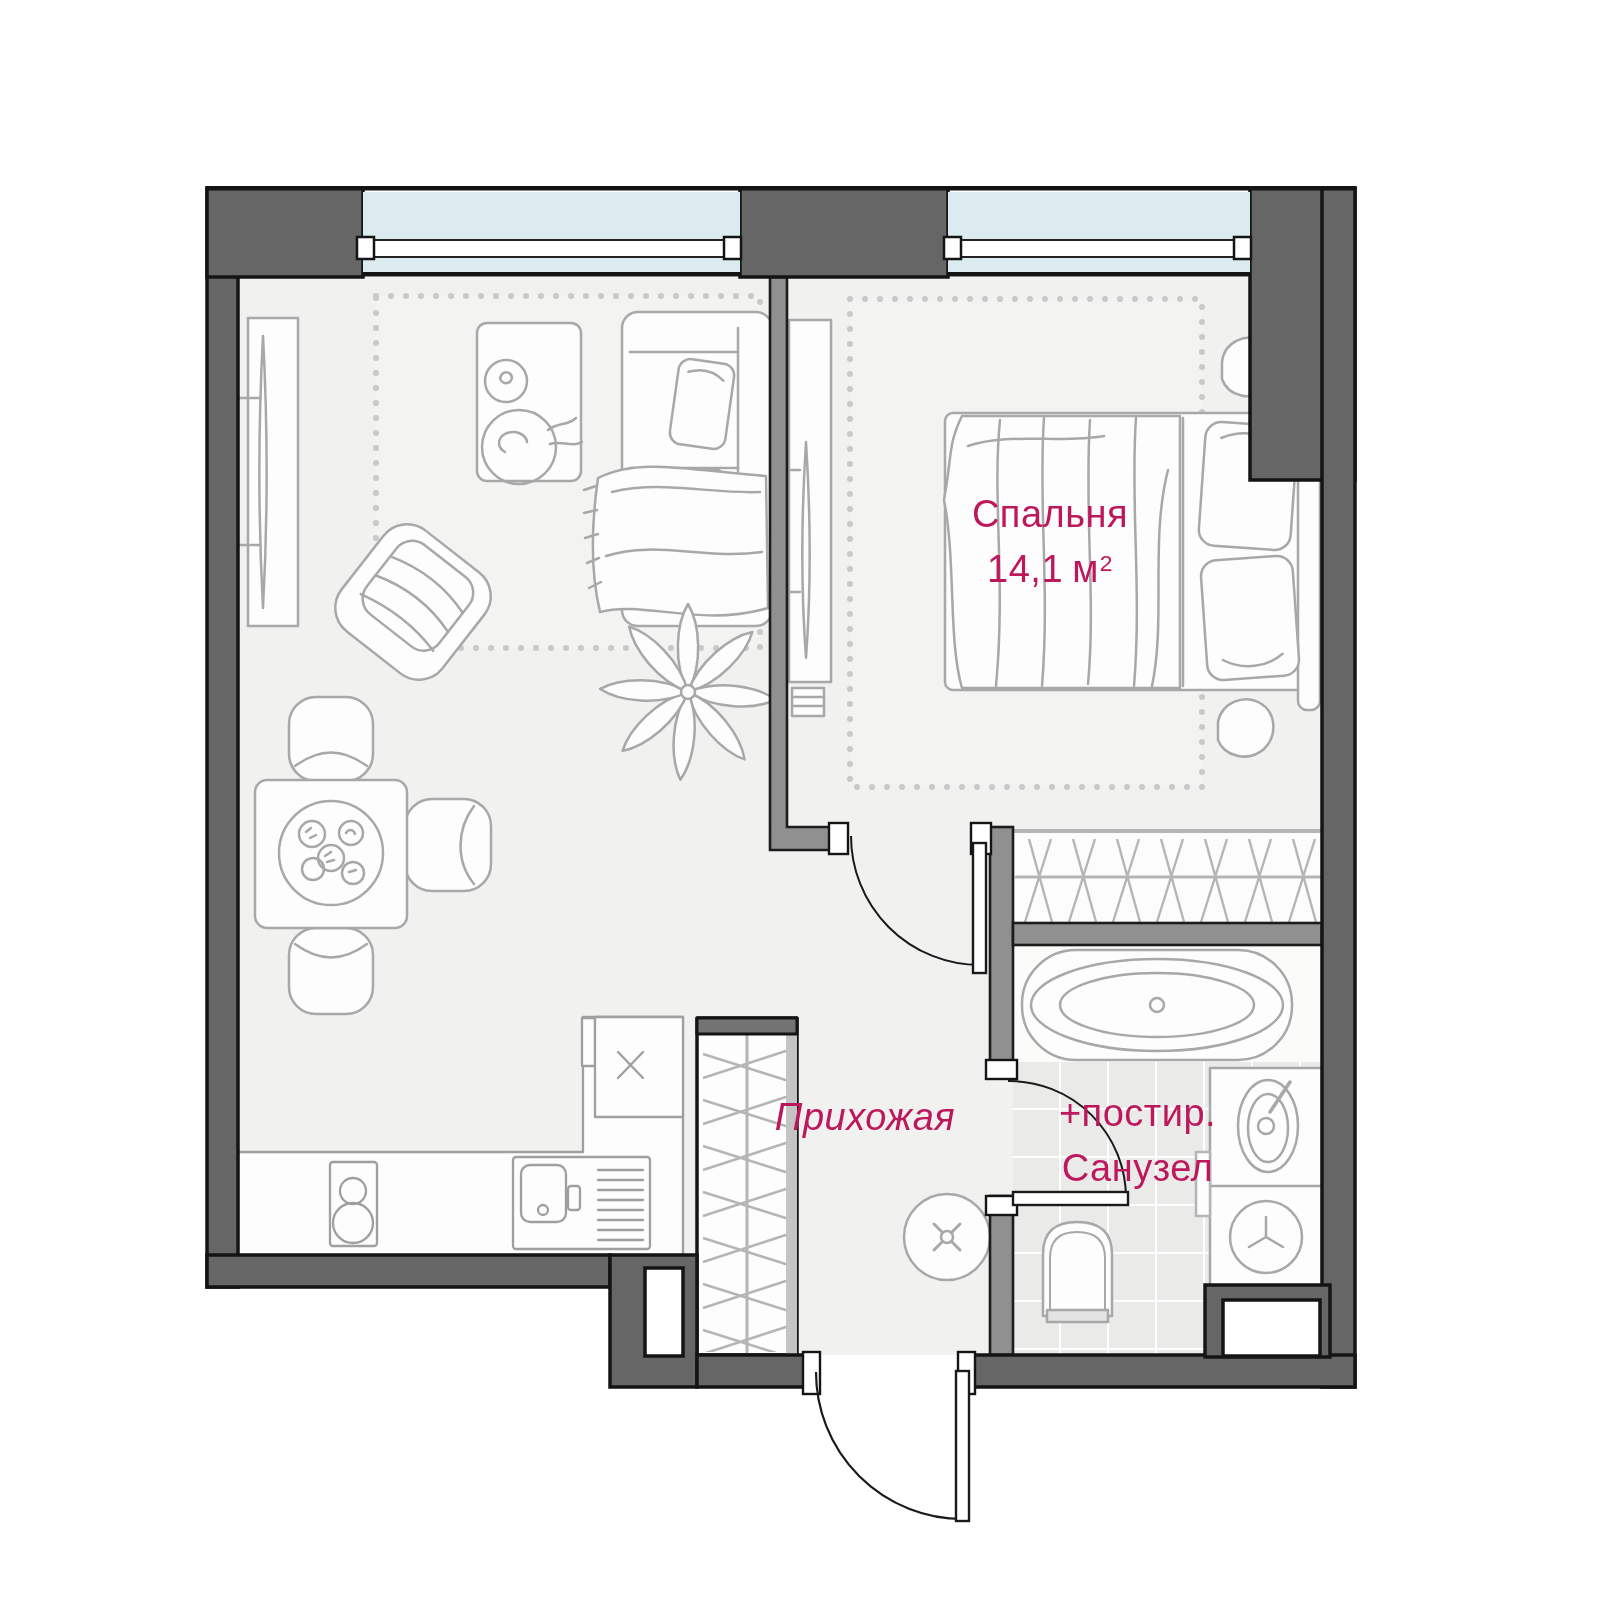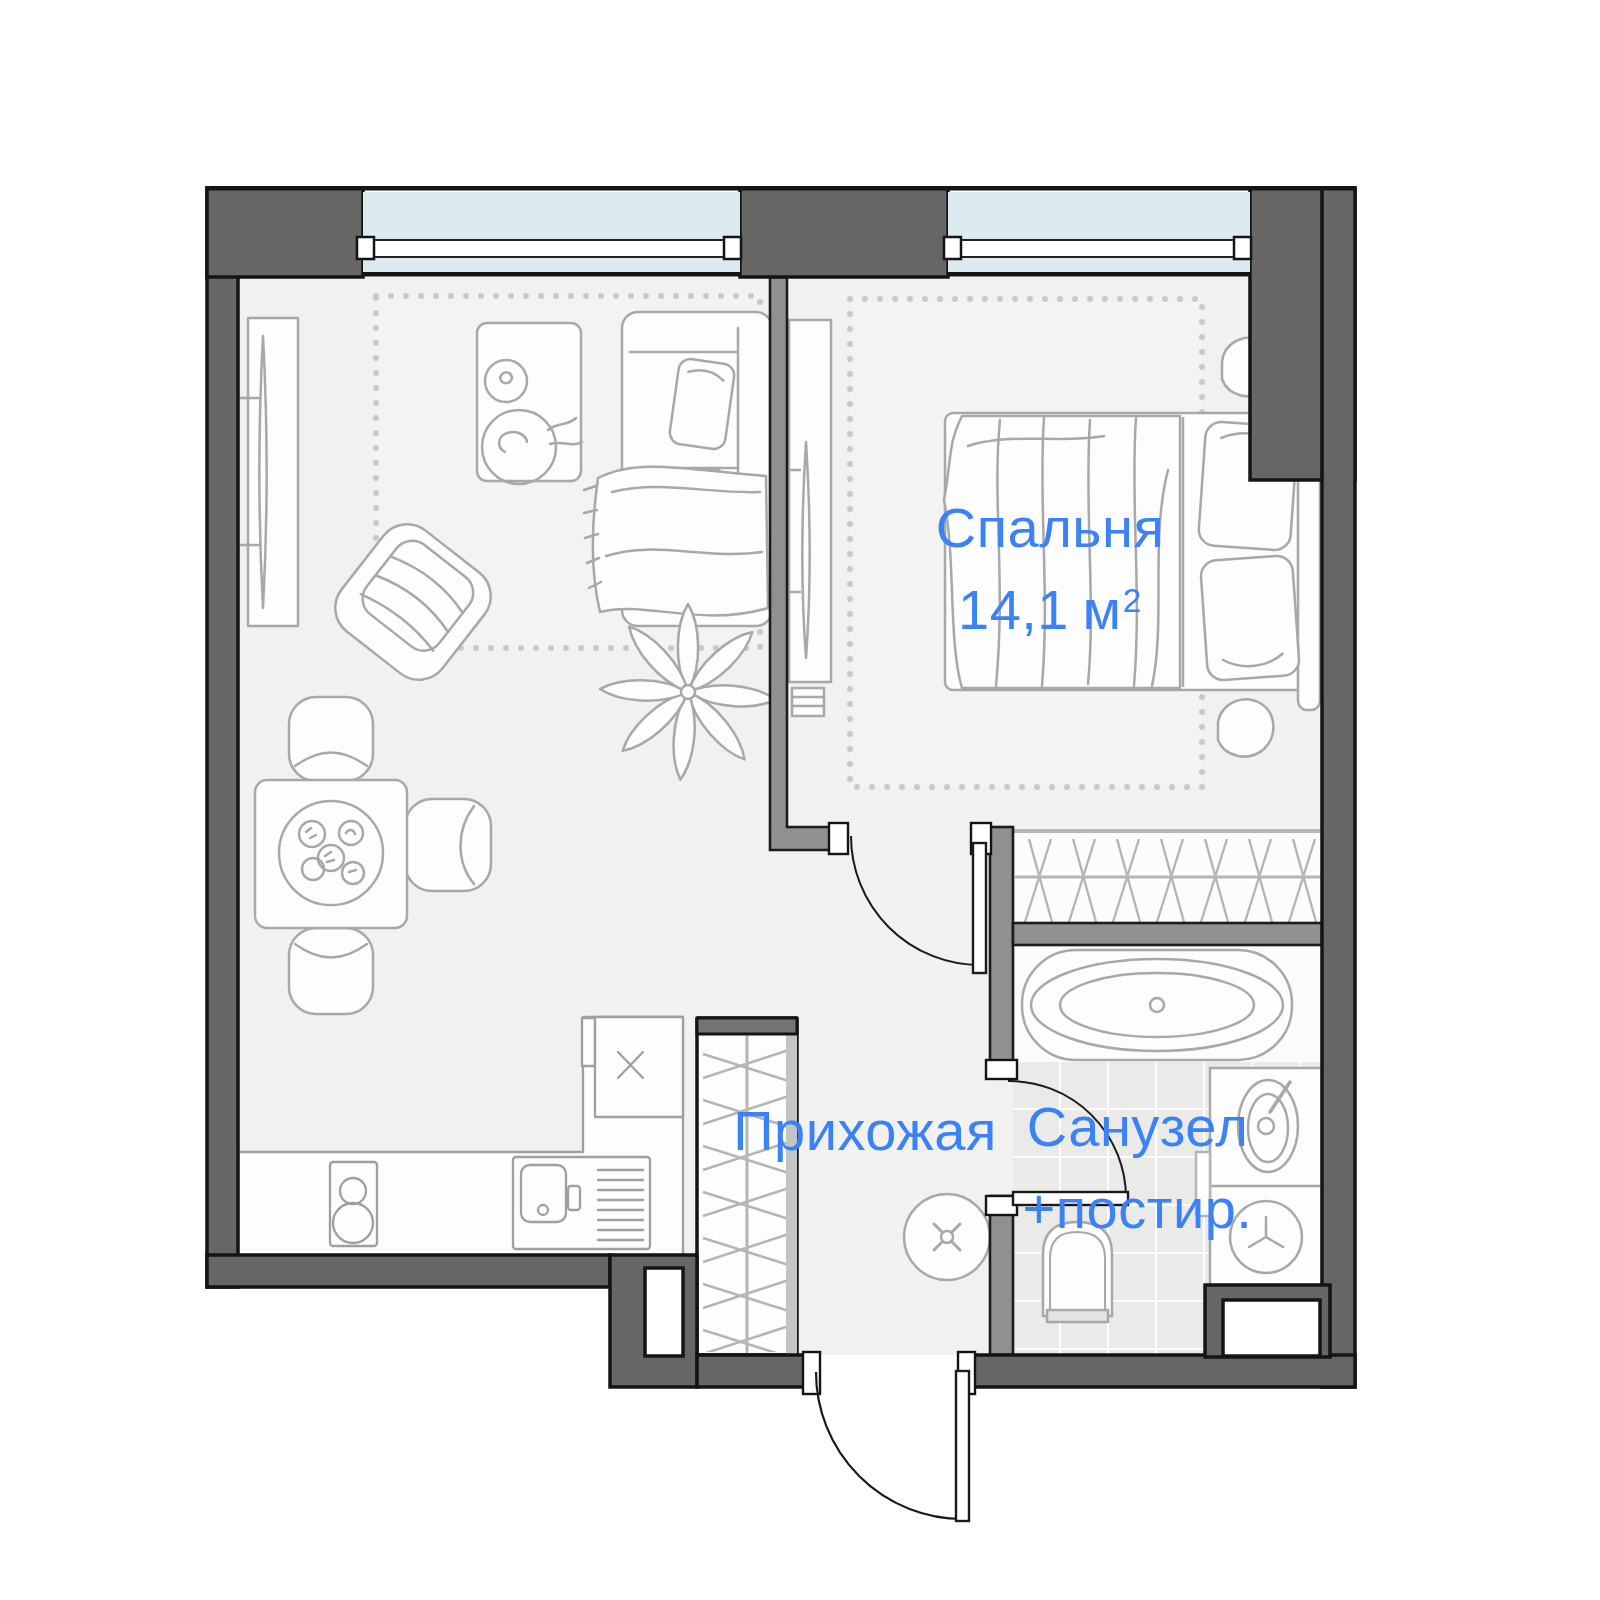--- a/index.html
+++ b/index.html
@@ -1,19 +1,19 @@
 <!DOCTYPE html>
 <html><head>
 <meta charset="utf-8">
 <style>
   html,body{margin:0;padding:0;background:#ffffff;}
   body{width:1600px;height:1600px;font-family:"Liberation Sans",sans-serif;}
   .plan{position:relative;width:1600px;height:1600px;background:#fff;overflow:hidden;}
   .plan svg{position:absolute;left:0;top:0;}
-  .room-label{position:absolute;color:#3b82f6;font-size:56px;line-height:1.46;
+  .room-label{position:absolute;color:#be185d;font-size:38px;line-height:1.46;
               text-align:center;letter-spacing:.5px;white-space:nowrap;}
   .room-label .unit{margin-left:.24em;}
   .room-label sup{font-size:.6em;vertical-align:.5em;margin-left:.04em;}
 </style>
 </head>
 <body>
 
 <div class="plan">
 <svg width="1600" height="1600" viewBox="0 0 1600 1600">
   <defs>
@@ -305,21 +305,21 @@
     </g>
   </g>
 </svg>
 
 <div class="room-label" style="left:900px;top:487px;width:300px;">
   <div>Спальня</div>
   <div><span>14,1</span><span class="unit">м</span><sup>2</sup></div>
 </div>
 
 
-<div class="room-label" style="left:715px;top:1090px;width:300px;">
+<div class="room-label" style="left:715px;top:1090px;width:300px;font-style:italic;">
   <div>Прихожая</div>
 </div>
 
 <div class="room-label" style="left:1010px;top:1086px;width:255px;">
+  <div>+постир.</div>
   <div>Санузел</div>
-  <div>+постир.</div>
 </div>
 </div>
 
 </body></html>

